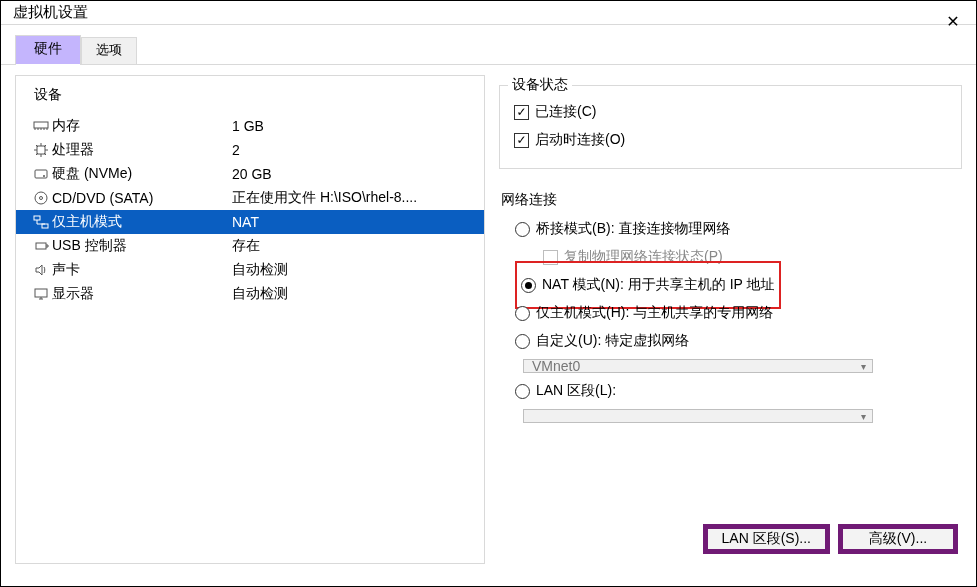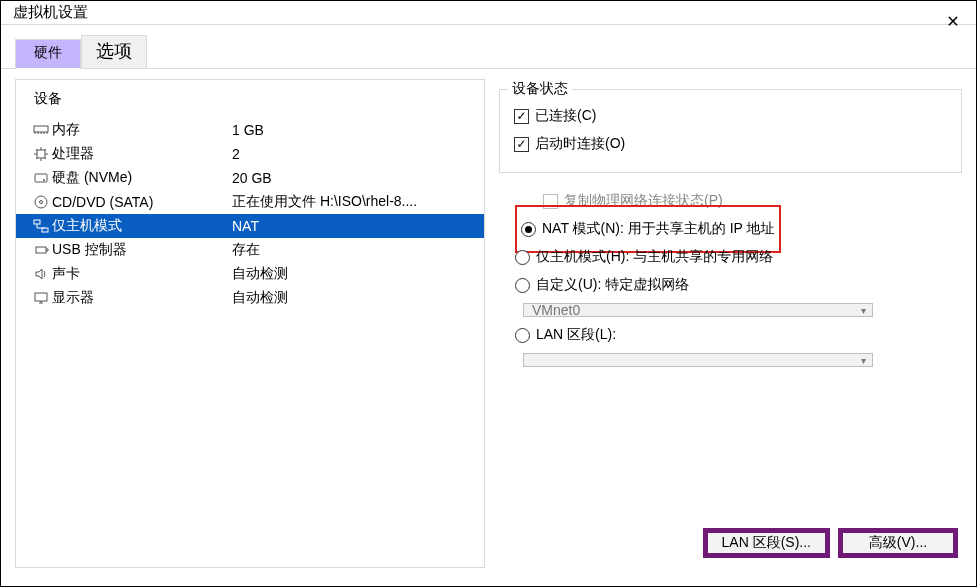--- a/index.html
+++ b/index.html
@@ -48,21 +48,21 @@
     background: #c4b5fd;
     z-index: 2;
     text-align: center;
   }
   .tabstrip .tab.active::after{
     content:""; position:absolute; left:0; right:0; bottom:-1px;
     height:1px; background:#fff;
   }
   .tabstrip .tab.inactive {
     background: #f0f0f0;
-    font-size:18px;
+    font-size:13px;
     padding: 3px 14px 5px;
   }
   
   .content {
     display:flex;
     height: calc(100% - 40px - 36px);
     padding: 10px 14px 10px 14px;
     gap: 14px;
   }
   .left-panel {
@@ -298,21 +298,26 @@
       </div>
       <div class="chk-line">
         <span class="chkbox">
             <span class="mark">✓</span>
           </span>
         <span>启动时连接(O)</span>
       </div>
     </div>
 
     <div class="group-nb">
-
+      <div class="group-title-nb">网络连接</div>
+
+      <div class="rad-line rad-indent">
+        <span class="radbox"></span>
+        <span>桥接模式(B): 直接连接物理网络</span>
+      </div>
 
       <div class="chk-line disabled" style="margin-left:44px">
         <span class="chkbox disabled"></span>
         <span>复制物理网络连接状态(P)</span>
       </div>
 
       <div class="rad-line rad-indent">
         <span class="highlight-box">
           <span class="radbox">
               <span class="dot"></span>

